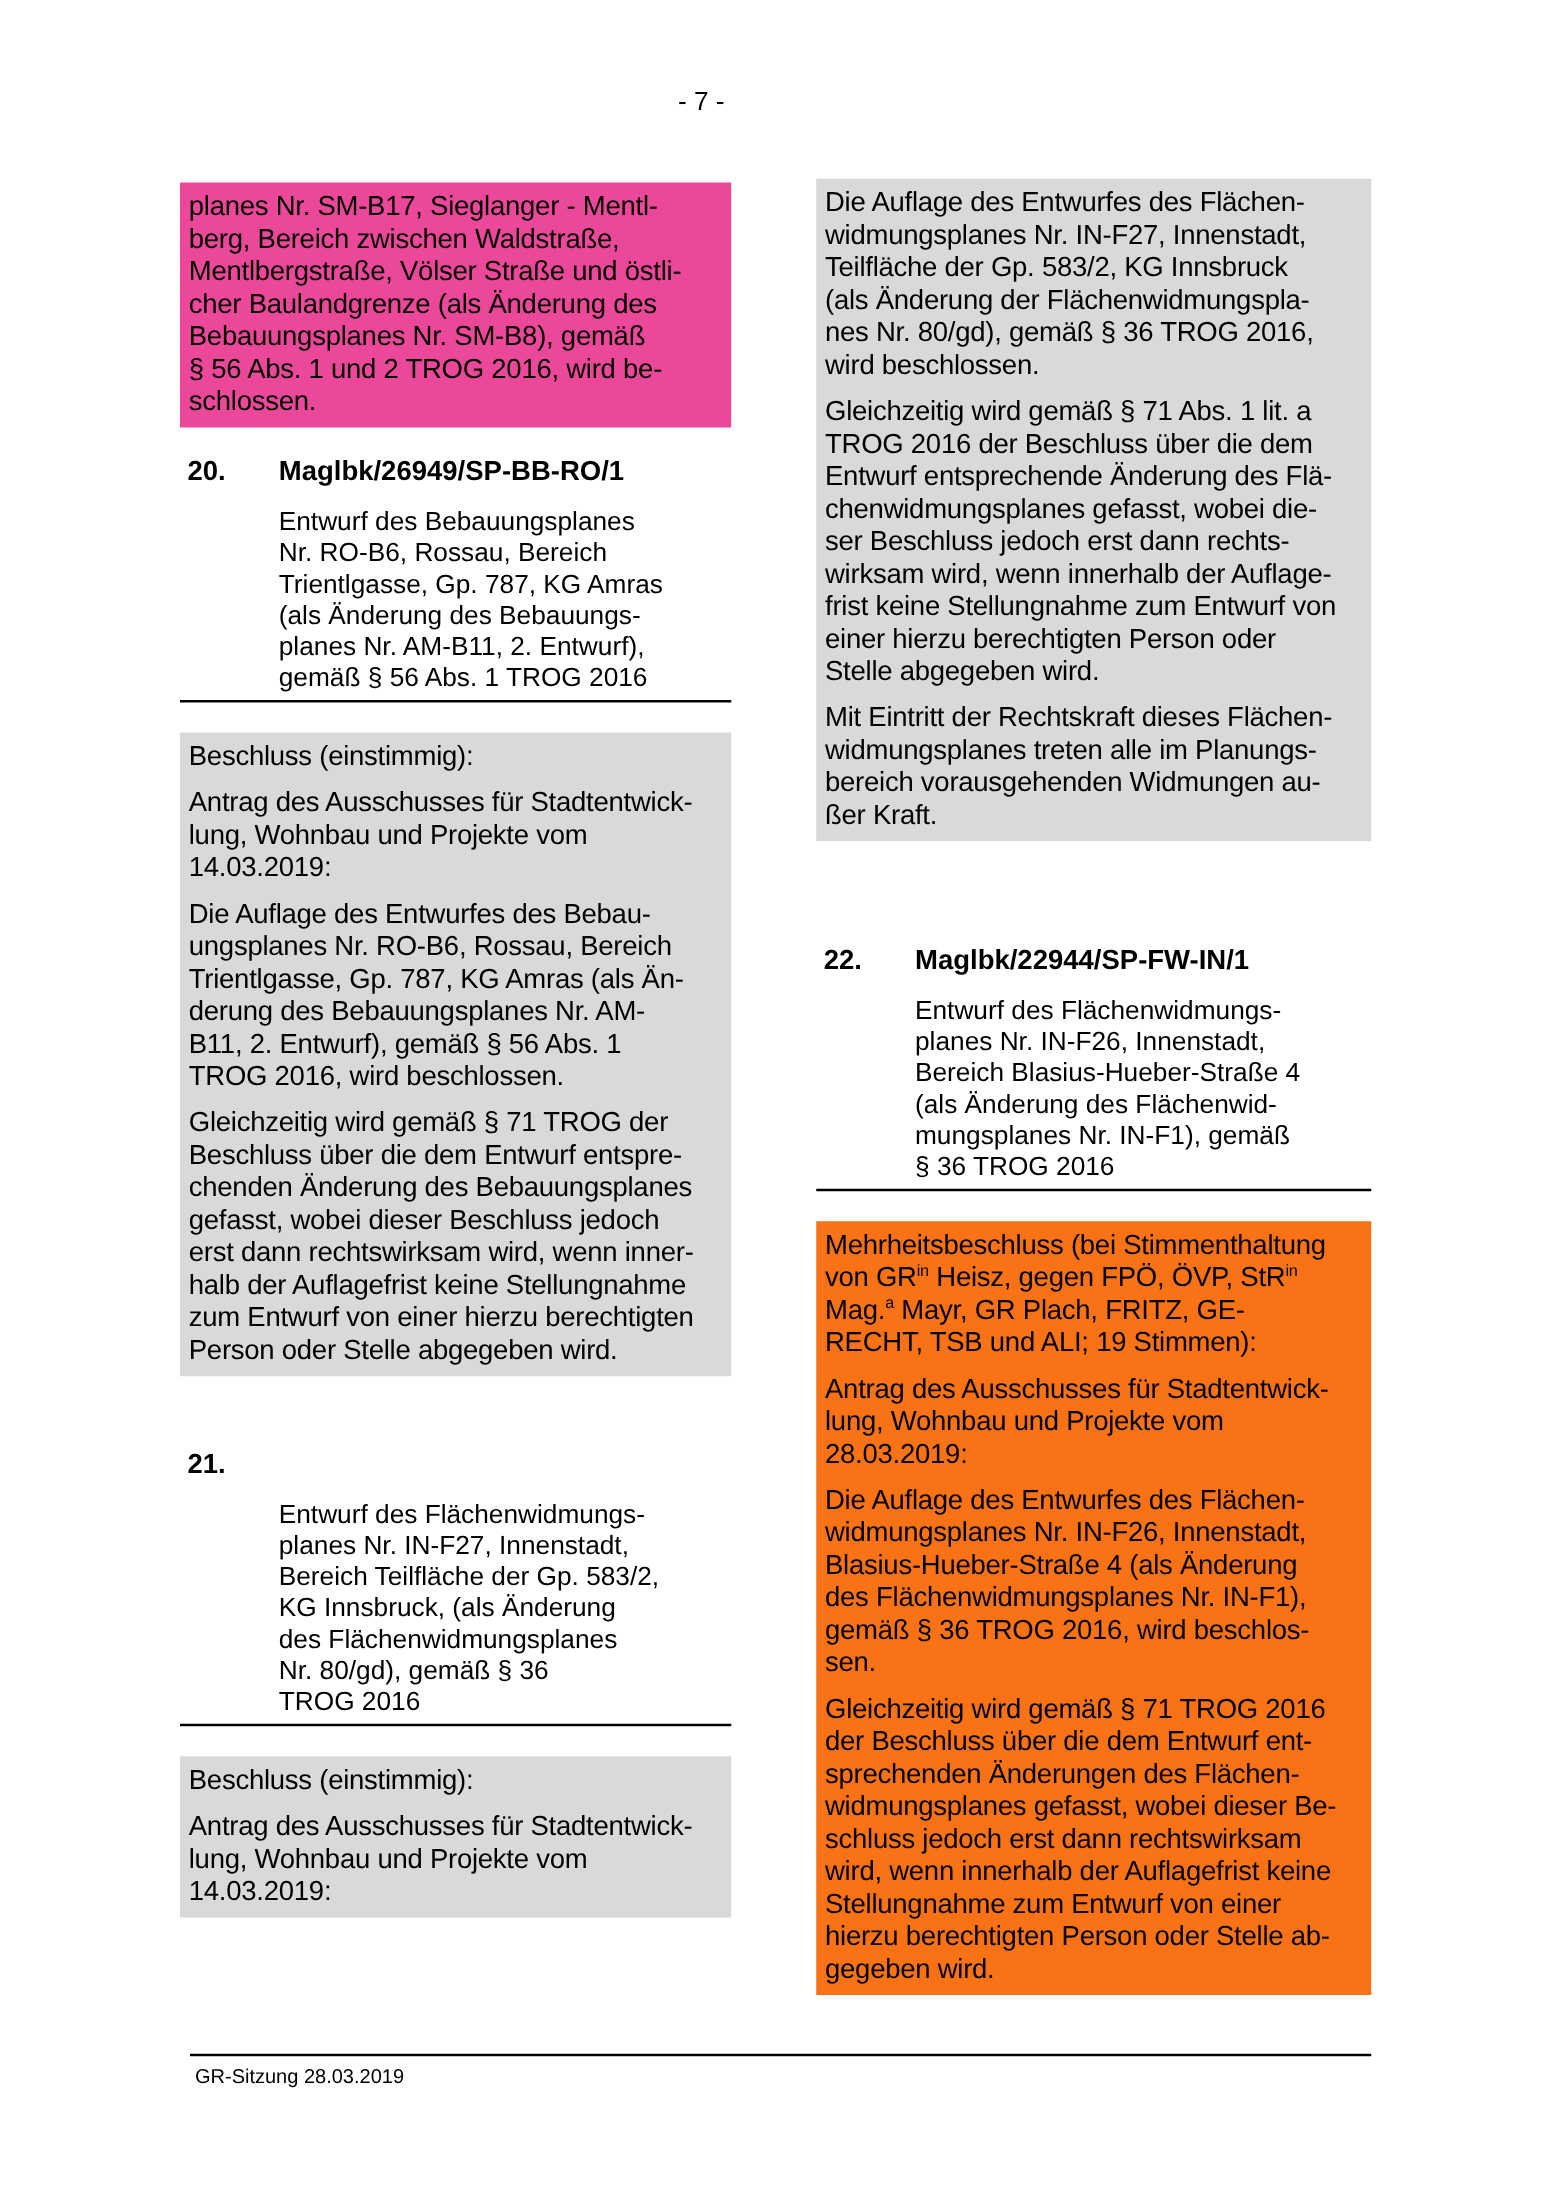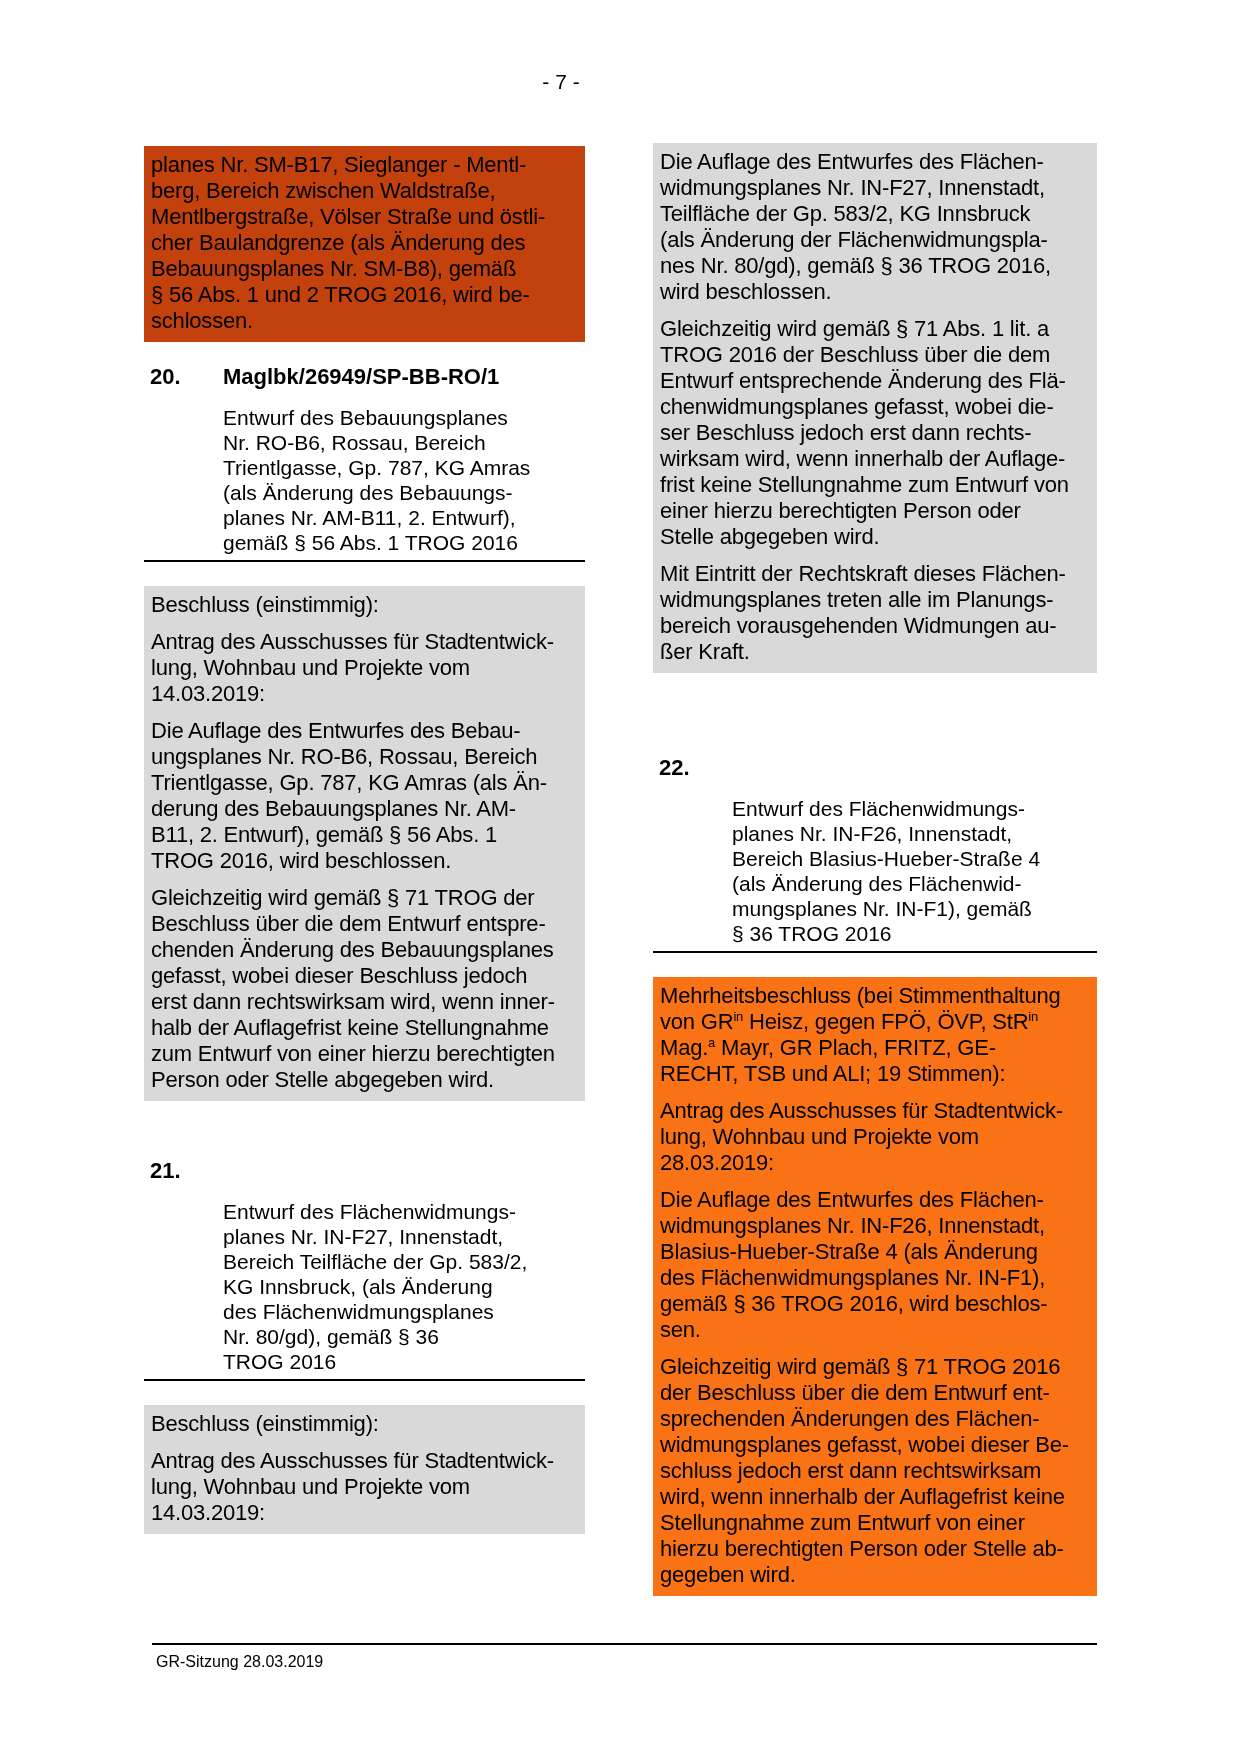--- a/index.html
+++ b/index.html
@@ -52,21 +52,21 @@
     font-size:16px; line-height:24px;
   }
 </style>
 </head>
 <body>
 
 <div class="page-number">- 7 -</div>
 
 <div class="col col-left">
 
-  <div class="res" style="background: #c2410c;">
+  <div class="res" style="background: #ec4899;">
     <p>planes Nr. SM-B17, Sieglanger - Mentl-<br>berg, Bereich zwischen Waldstraße,<br>Mentlbergstraße, Völser Straße und östli-<br>cher Baulandgrenze (als Änderung des<br>Bebauungsplanes Nr. SM-B8), gemäß<br>§ 56 Abs. 1 und 2 TROG 2016, wird be-<br>schlossen.</p>
   </div>
 
   <div class="item mt42">
     <div class="item-head">
       <span class="item-num">20.</span>
       <span class="item-code">Maglbk/26949/SP-BB-RO/1</span>
     </div>
     <div class="item-title">Entwurf des Bebauungsplanes<br>Nr. RO-B6, Rossau, Bereich<br>Trientlgasse, Gp. 787, KG Amras<br>(als Änderung des Bebauungs-<br>planes Nr. AM-B11, 2. Entwurf),<br>gemäß § 56 Abs. 1 TROG 2016</div>
     <div class="rule"></div>
@@ -98,20 +98,21 @@
 
   <div class="res" style="background: rgb(217, 217, 217);">
     <p>Die Auflage des Entwurfes des Flächen-<br>widmungsplanes Nr. IN-F27, Innenstadt,<br>Teilfläche der Gp. 583/2, KG Innsbruck<br>(als Änderung der Flächenwidmungspla-<br>nes Nr. 80/gd), gemäß § 36 TROG 2016,<br>wird beschlossen.</p>
     <p>Gleichzeitig wird gemäß § 71 Abs. 1 lit. a<br>TROG 2016 der Beschluss über die dem<br>Entwurf entsprechende Änderung des Flä-<br>chenwidmungsplanes gefasst, wobei die-<br>ser Beschluss jedoch erst dann rechts-<br>wirksam wird, wenn innerhalb der Auflage-<br>frist keine Stellungnahme zum Entwurf von<br>einer hierzu berechtigten Person oder<br>Stelle abgegeben wird.</p>
     <p>Mit Eintritt der Rechtskraft dieses Flächen-<br>widmungsplanes treten alle im Planungs-<br>bereich vorausgehenden Widmungen au-<br>ßer Kraft.</p>
   </div>
 
   <div class="item mt55">
     <div class="item-head">
       <span class="item-num">22.</span>
+      <span class="item-code">Maglbk/22944/SP-FW-IN/1</span>
     </div>
     <div class="item-title">Entwurf des Flächenwidmungs-<br>planes Nr. IN-F26, Innenstadt,<br>Bereich Blasius-Hueber-Straße 4<br>(als Änderung des Flächenwid-<br>mungsplanes Nr. IN-F1), gemäß<br>§ 36 TROG 2016</div>
     <div class="rule"></div>
   </div>
 
   <div class="res mt10" style="background: #f97316;">
     <p>Mehrheitsbeschluss (bei Stimmenthaltung<br>von GR<sup>in</sup> Heisz, gegen FPÖ, ÖVP, StR<sup>in</sup><br>Mag.<sup>a</sup> Mayr, GR Plach, FRITZ, GE-<br>RECHT, TSB und ALI; 19 Stimmen):</p>
     <p>Antrag des Ausschusses für Stadtentwick-<br>lung, Wohnbau und Projekte vom<br>28.03.2019:</p>
     <p>Die Auflage des Entwurfes des Flächen-<br>widmungsplanes Nr. IN-F26, Innenstadt,<br>Blasius-Hueber-Straße 4 (als Änderung<br>des Flächenwidmungsplanes Nr. IN-F1),<br>gemäß § 36 TROG 2016, wird beschlos-<br>sen.</p>
     <p>Gleichzeitig wird gemäß § 71 TROG 2016<br>der Beschluss über die dem Entwurf ent-<br>sprechenden Änderungen des Flächen-<br>widmungsplanes gefasst, wobei dieser Be-<br>schluss jedoch erst dann rechtswirksam<br>wird, wenn innerhalb der Auflagefrist keine<br>Stellungnahme zum Entwurf von einer<br>hierzu berechtigten Person oder Stelle ab-<br>gegeben wird.</p>

